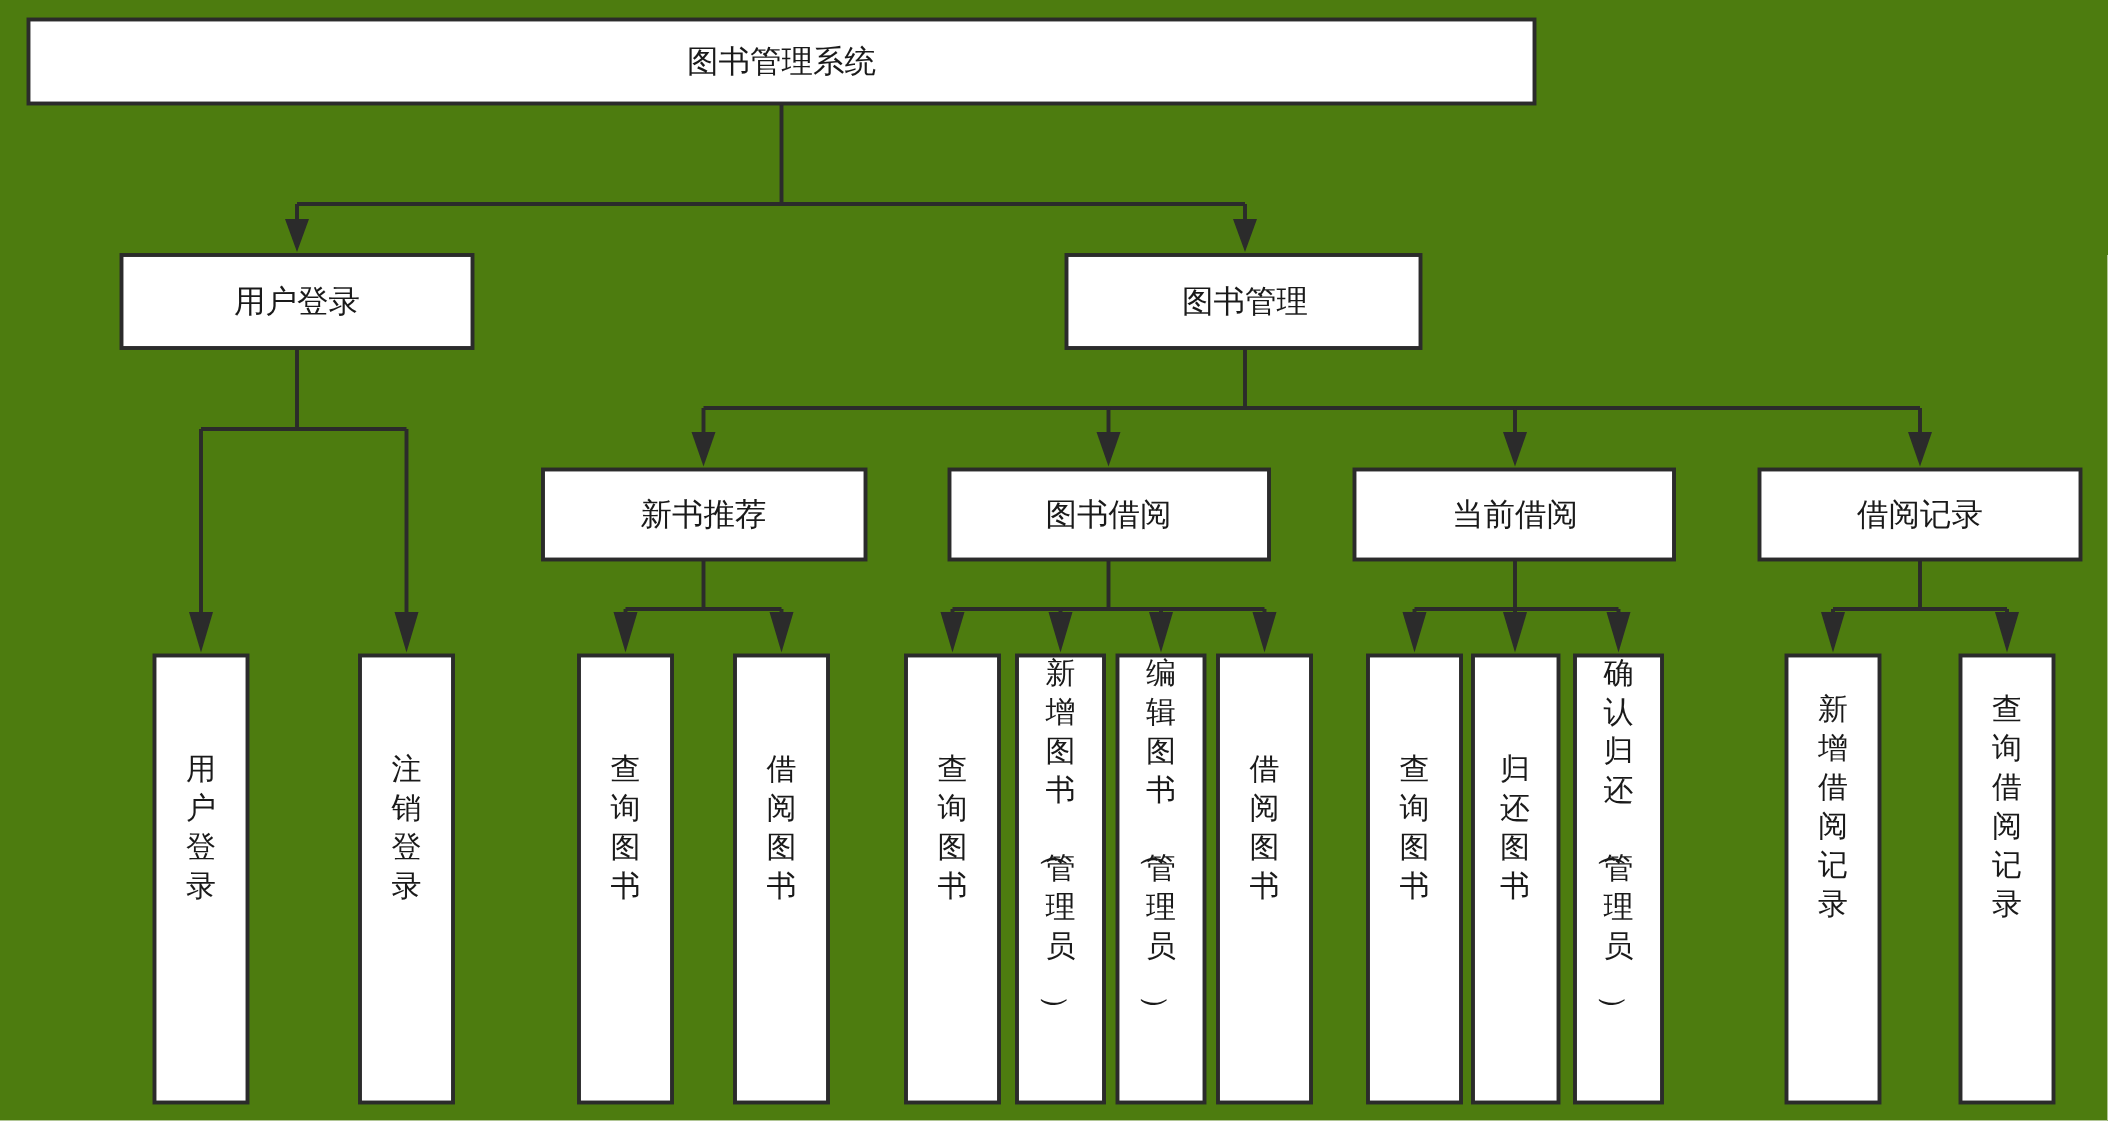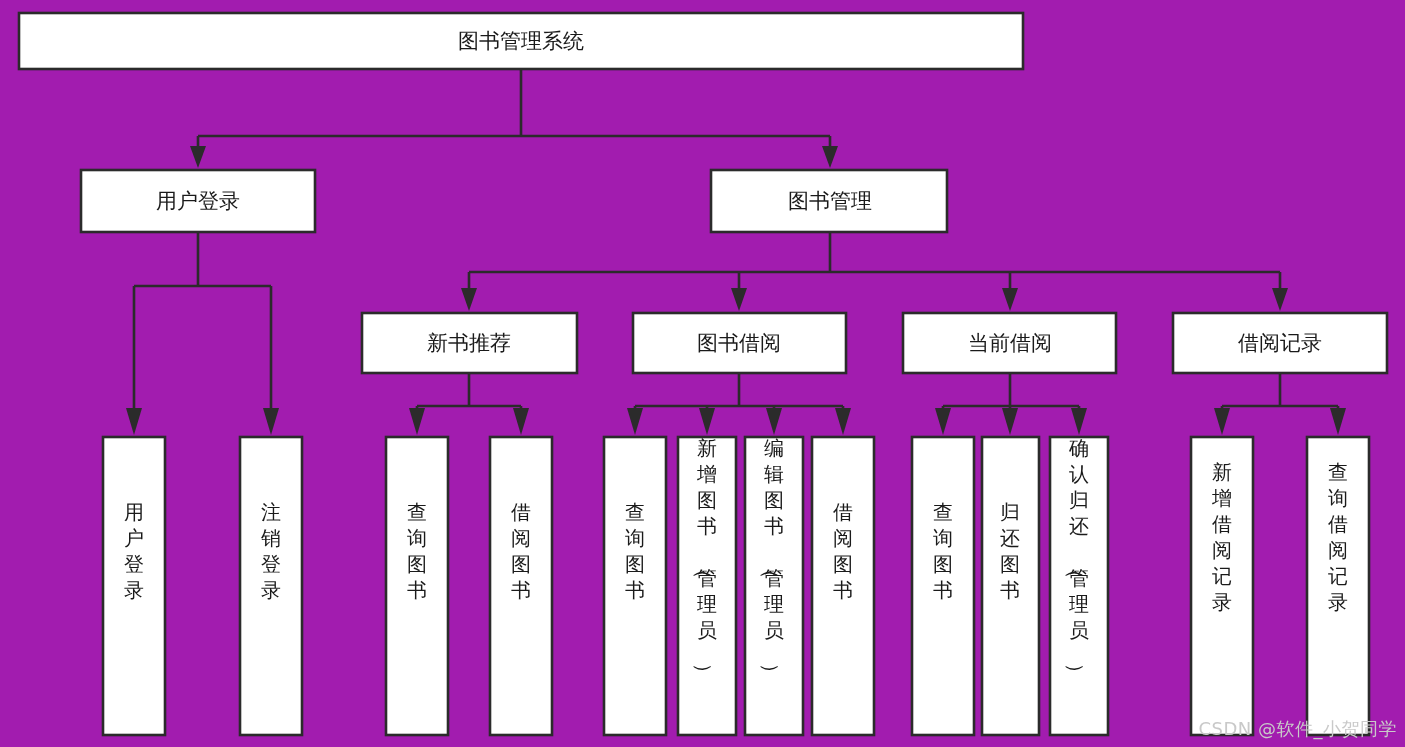--- a/index.html
+++ b/index.html
@@ -8,21 +8,21 @@
     padding: 0;
     background: #ffffff;
   }
   body {
     font-family: "DejaVu Sans", "Liberation Sans", sans-serif;
   }
   #diagram-root {
     position: relative;
     width: 1405px;
     height: 747px;
-    background: #a21caf;
+    background: #4d7c0f;
     overflow: hidden;
   }
   svg#tree-svg {
     position: absolute;
     left: 0;
     top: 0;
     width: 1405px;
     height: 747px;
     display: block;
   }
@@ -242,15 +242,14 @@
       <text class="node-label-v" x="1222" y="479"><tspan x="1222" dy="0">新</tspan><tspan x="1222" dy="26">增</tspan><tspan x="1222" dy="26">借</tspan><tspan x="1222" dy="26">阅</tspan><tspan x="1222" dy="26">记</tspan><tspan x="1222" dy="26">录</tspan></text>
     </g>
 
     <g>
       <rect class="node-box" x="1307" y="437" width="62" height="298"></rect>
       <text class="node-label-v" x="1338" y="479"><tspan x="1338" dy="0">查</tspan><tspan x="1338" dy="26">询</tspan><tspan x="1338" dy="26">借</tspan><tspan x="1338" dy="26">阅</tspan><tspan x="1338" dy="26">记</tspan><tspan x="1338" dy="26">录</tspan></text>
     </g>
 
   </svg>
 
-  <div class="watermark">CSDN @软件_小贺同学</div>
 
 </div>
 
 </body></html>

